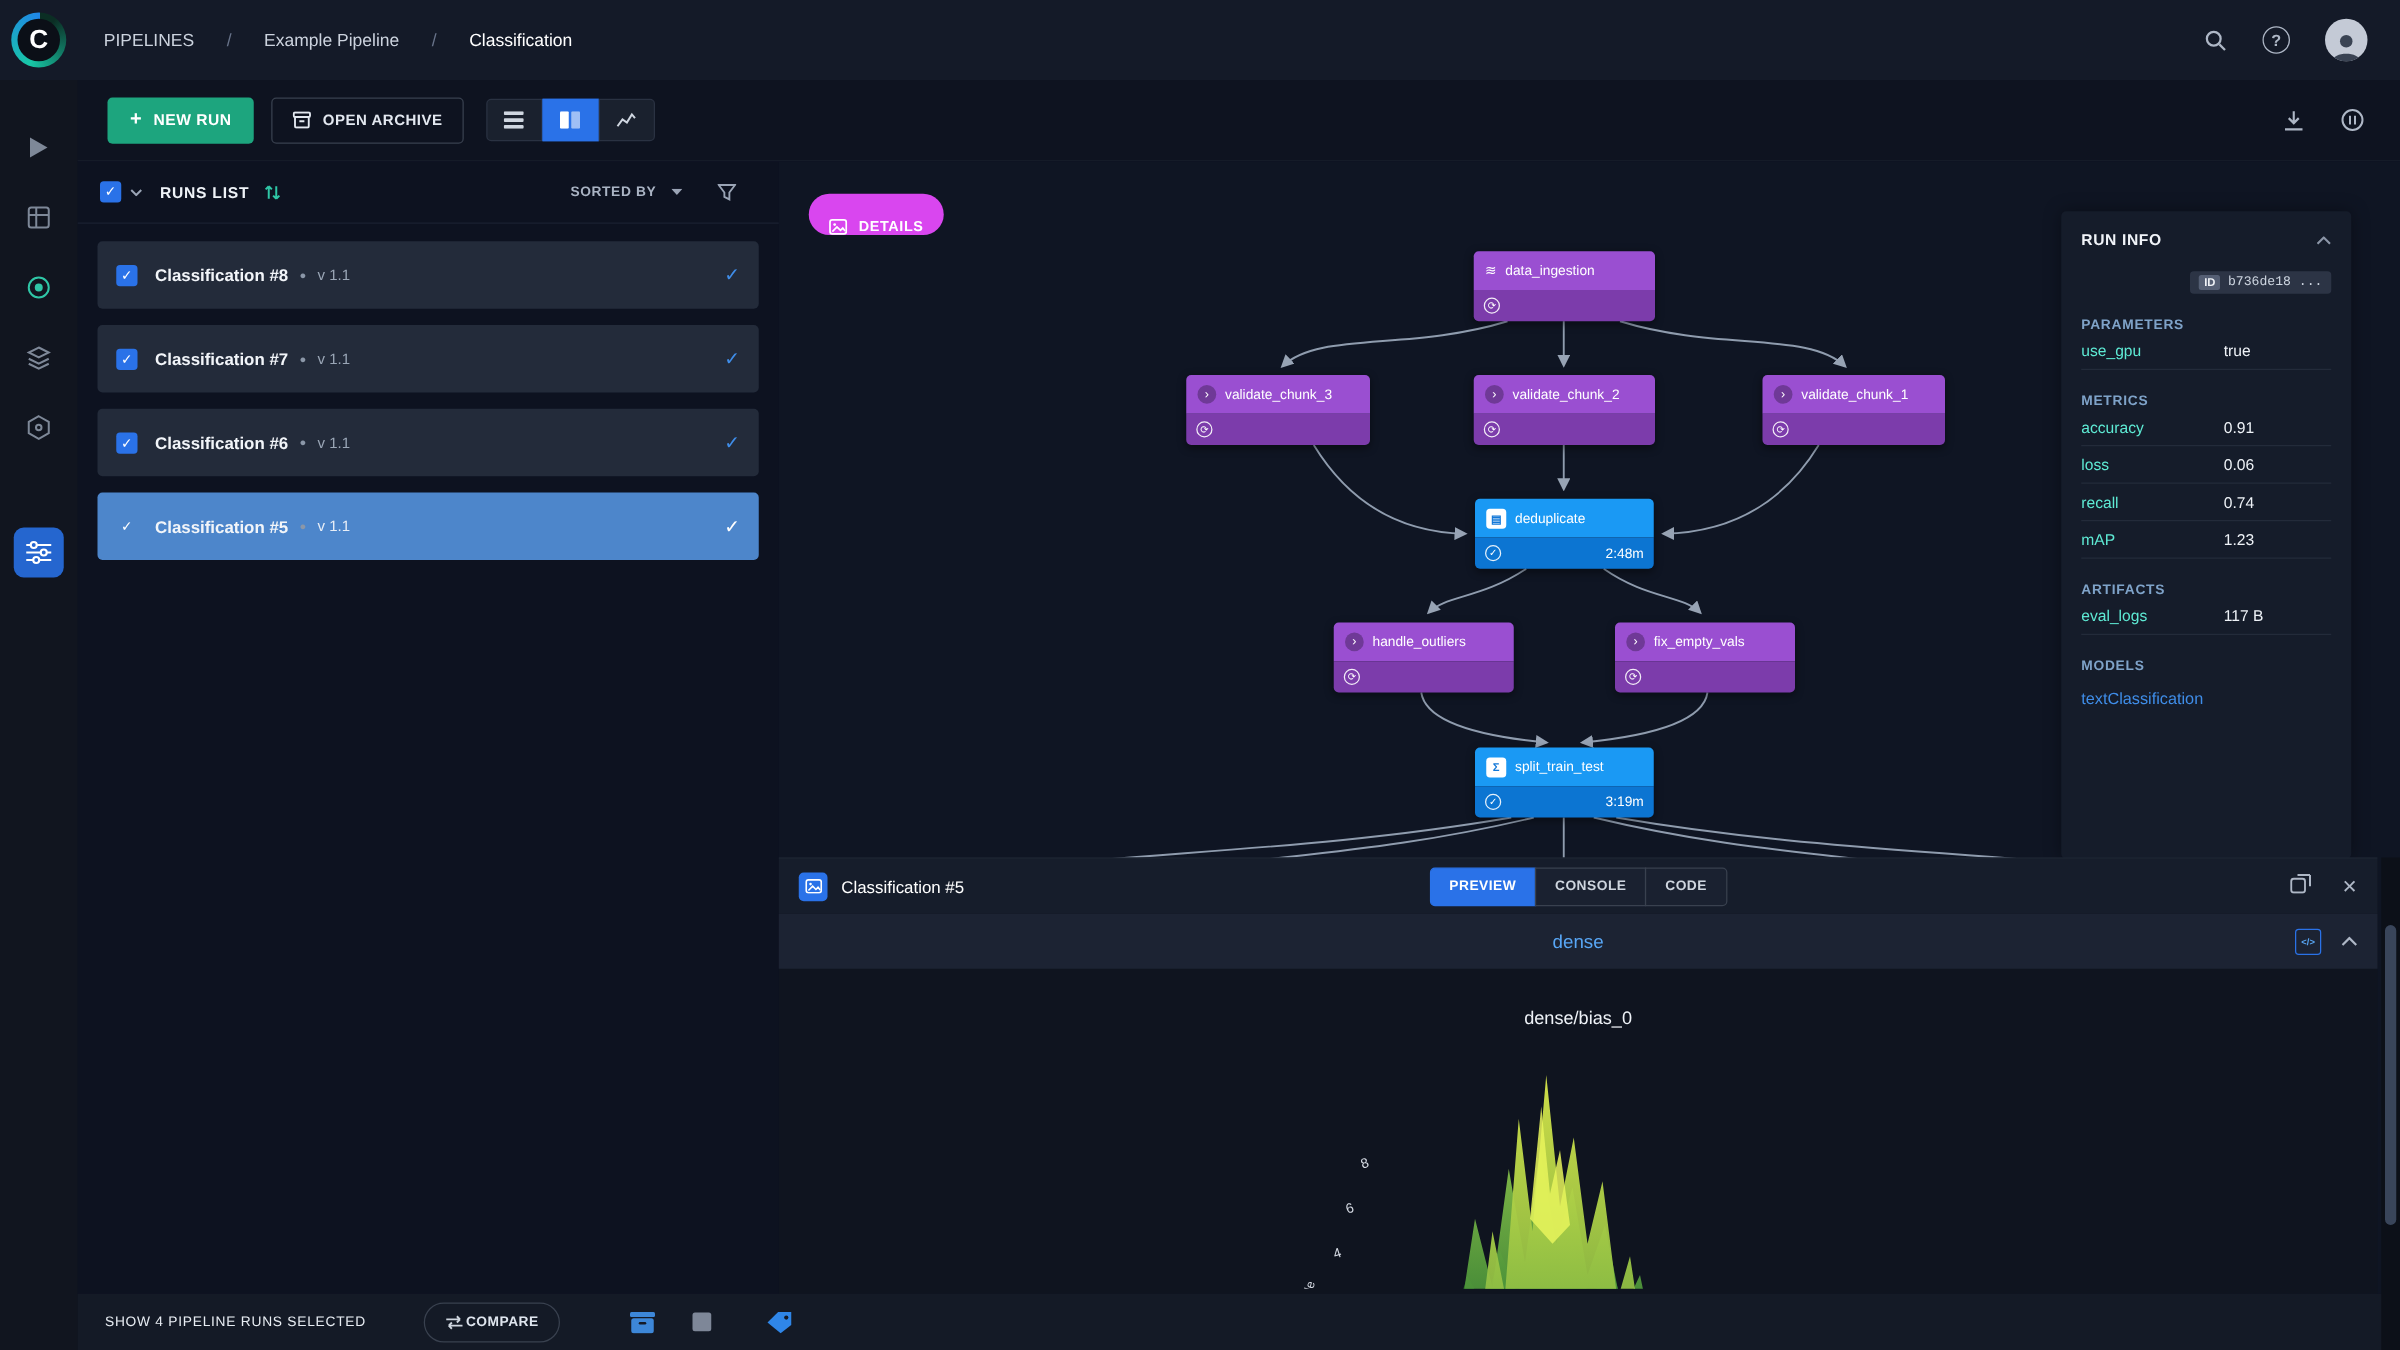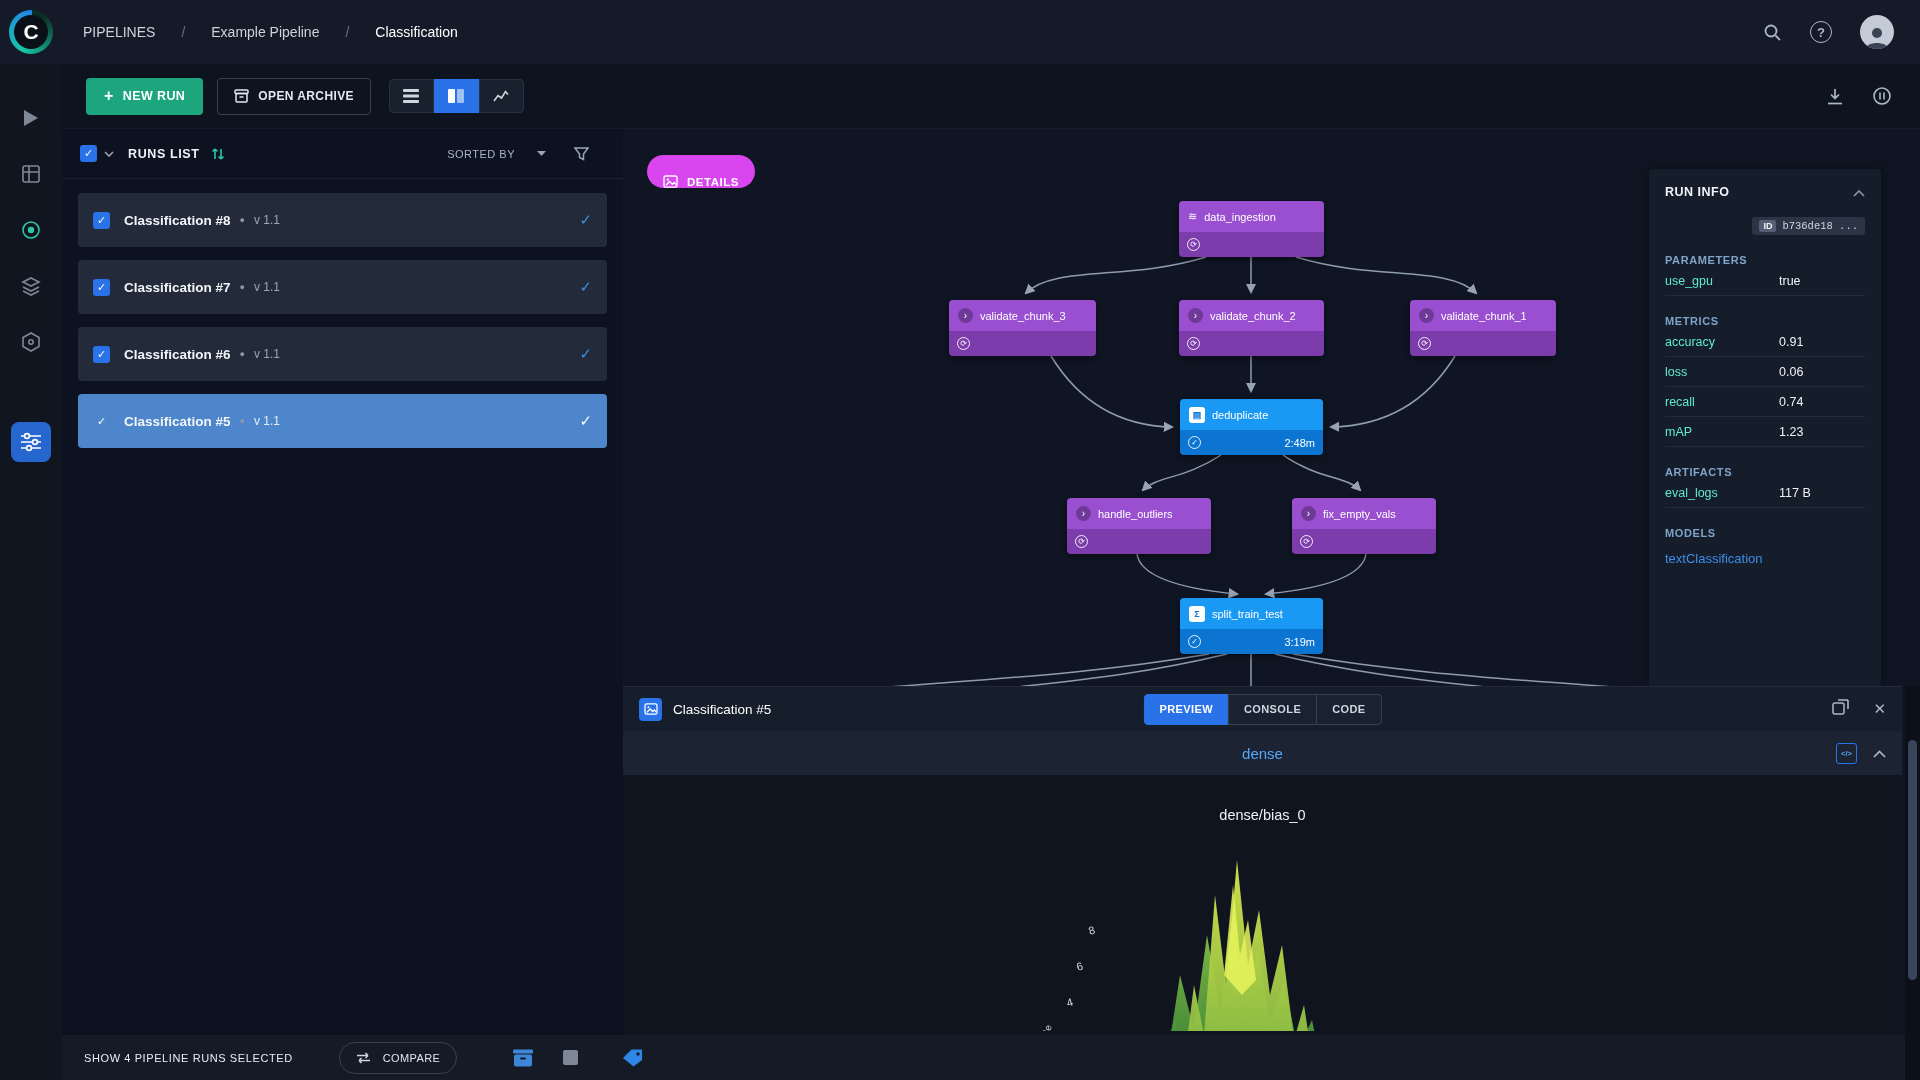--- a/index.html
+++ b/index.html
@@ -33,21 +33,21 @@
   .vt-btn:last-child{border-radius:0 4px 4px 0}
   .vt-btn.active{background:#2a72e8;border-color:#2a72e8}
   #toolbar-right{margin-left:auto;display:flex;align-items:center;gap:28px;padding-right:28px}
 
   
   #runs-panel{position:absolute;left:62px;top:129px;width:561px;bottom:45px;background:#0d1220;z-index:10}
   #runs-header{height:50px;display:flex;align-items:center;padding:0 18px;border-bottom:1px solid #1a2130}
   .cbx{width:17px;height:17px;border-radius:3px;background:#2a72e8;color:#fff;font-size:11px;display:flex;align-items:center;justify-content:center;flex:none;cursor:pointer}
   #runs-title{margin-left:14px;font-size:12.5px;font-weight:bold;letter-spacing:.6px;color:#eef2f7}
   #runs-header .spacer{flex:1}
-  #sorted-by{font-size:11px;font-weight:normal;letter-spacing:.5px;color:#aab4c4;display:flex;align-items:center;gap:22px;cursor:pointer}
+  #sorted-by{font-size:11px;font-weight:bold;letter-spacing:.5px;color:#aab4c4;display:flex;align-items:center;gap:12px;cursor:pointer}
   #runs-items{padding:14px 16px}
   .run-item{height:54px;margin-bottom:13px;border-radius:4px;background:#232b3a;display:flex;align-items:center;padding:0 15px;cursor:pointer}
   .run-item .name{margin-left:14px;font-size:13.5px;font-weight:bold;color:#f2f5f9}
   .run-item .sep{margin:0 9px;font-size:9px;color:#8b97a8}
   .run-item .ver{font-size:12px;color:#9aa6b6}
   .run-item .done{margin-left:auto;color:#3f8de8;font-size:15px}
   .run-item.selected{background:#4d86cb}
   .run-item.selected .cbx{background:transparent}
   .run-item.selected .ver{color:#e8eef7}
   .run-item.selected .done{color:#fff}
@@ -99,21 +99,21 @@
   #dense-title{font-size:15px;color:#58a6f5}
   #dense-right{position:absolute;right:16px;display:flex;align-items:center;gap:16px}
   #code-box{width:21px;height:21px;border:1px solid #2a72e8;border-radius:3px;color:#58a6f5;font-size:7.5px;font-weight:bold;display:flex;align-items:center;justify-content:center;cursor:pointer}
   #pv-body{position:relative;height:256px;overflow:hidden}
   #plot-title{margin-top:32px;text-align:center;font-size:14.5px;color:#eef2f7}
   #plot-wrap{text-align:center;margin-top:2px;transform:translateX(-26px)}
 
   
   #footer{position:absolute;left:62px;right:0;bottom:0;height:45px;background:#141a26;display:flex;align-items:center;padding-left:22px;z-index:25}
   #footer-status{font-size:11px;font-weight:normal;letter-spacing:.6px;color:#e8edf3}
-  #compare-btn{margin-left:46px;height:32px;padding:0 16px;border:1px solid #39414f;border-radius:16px;display:flex;align-items:center;gap:12px;font-size:11px;font-weight:normal;letter-spacing:.4px;color:#dfe5ee;cursor:pointer}
+  #compare-btn{margin-left:46px;height:32px;padding:0 16px;border:1px solid #39414f;border-radius:16px;display:flex;align-items:center;gap:2px;font-size:11px;font-weight:bold;letter-spacing:.4px;color:#dfe5ee;cursor:pointer}
   .ft-icon{cursor:pointer;display:flex;align-items:center;justify-content:center}
   #stop-icon{width:15px;height:15px;border-radius:2px;background:#7e8798}
 
   
   #scrollbar{position:absolute;right:0;top:686px;width:15px;bottom:0;background:#0c1018;z-index:30}
   #scroll-thumb{position:absolute;left:3px;right:3px;top:54px;height:240px;border-radius:5px;background:#39455a;cursor:pointer}
 </style>
 </head>
 <body>
 

